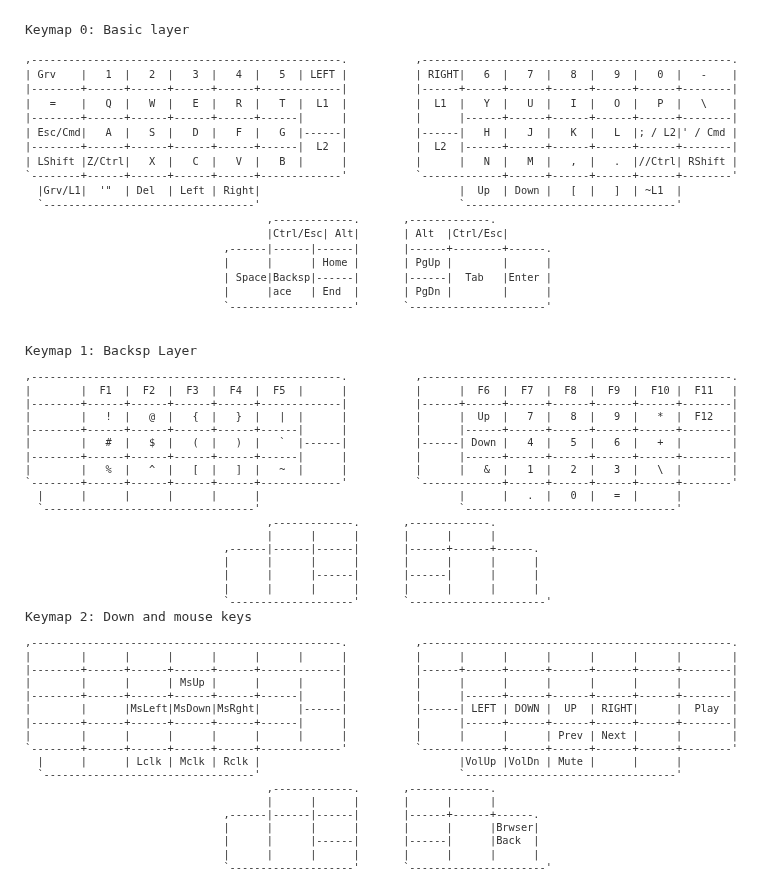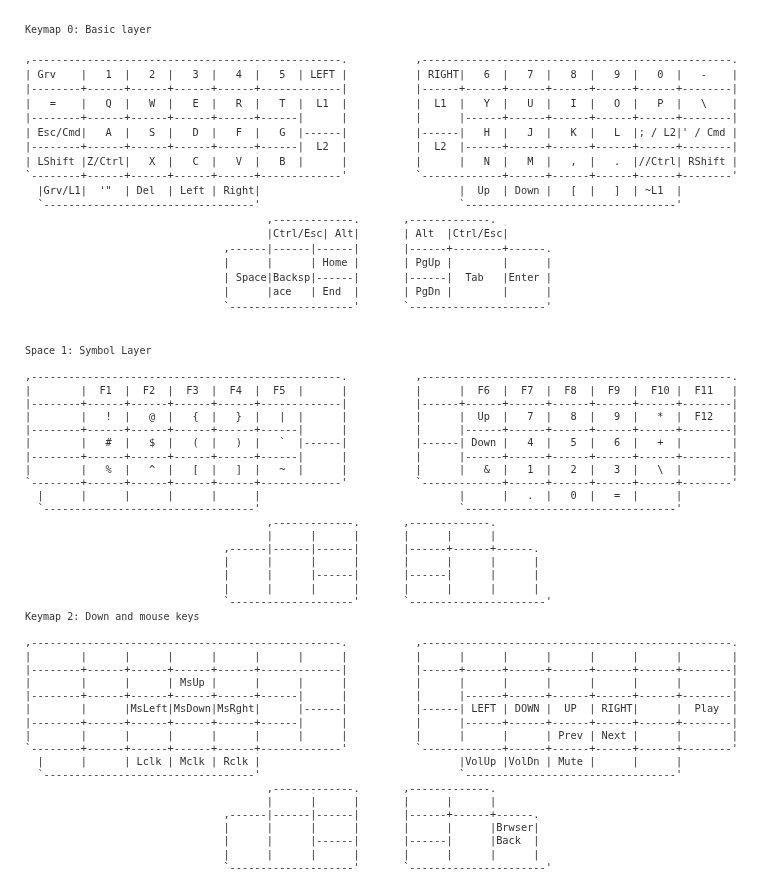--- a/index.html
+++ b/index.html
@@ -14,21 +14,21 @@
     overflow: hidden;
     font-family: "DejaVu Sans Mono", "Liberation Mono", monospace;
   }
   .keymap-section {
     position: absolute;
     left: 25px;
     font-size: 10.3px;
     color: #333333;
   }
   .keymap-title {
-    font-size: 10px;
+    font-size: 13px;
     line-height: var(--lh);
     height: var(--lh);
     white-space: pre;
     margin: 0;
     font-weight: normal;
   }
   .keymap-art {
     margin: 0;
     margin-top: var(--lh);
     padding: 0;
@@ -61,21 +61,21 @@
                                        ,-------------.       ,-------------.
                                        |Ctrl/Esc| Alt|       | Alt  |Ctrl/Esc|
                                 ,------|------|------|       |------+--------+------.
                                 |      |      | Home |       | PgUp |        |      |
                                 | Space|Backsp|------|       |------|  Tab   |Enter |
                                 |      |ace   | End  |       | PgDn |        |      |
                                 `--------------------'       `----------------------'</pre>
 </section>
 
 <section class="keymap-section s1">
-  <div class="keymap-title">Space 1: Symbol Layer</div>
+  <div class="keymap-title">Keymap 1: Backsp Layer</div>
   <pre class="keymap-art">,--------------------------------------------------.           ,--------------------------------------------------.
 |        |  F1  |  F2  |  F3  |  F4  |  F5  |      |           |      |  F6  |  F7  |  F8  |  F9  |  F10 |  F11   |
 |--------+------+------+------+------+-------------|           |------+------+------+------+------+------+--------|
 |        |   !  |   @  |   {  |   }  |   |  |      |           |      |  Up  |   7  |   8  |   9  |   *  |  F12   |
 |--------+------+------+------+------+------|      |           |      |------+------+------+------+------+--------|
 |        |   #  |   $  |   (  |   )  |   `  |------|           |------| Down |   4  |   5  |   6  |   +  |        |
 |--------+------+------+------+------+------|      |           |      |------+------+------+------+------+--------|
 |        |   %  |   ^  |   [  |   ]  |   ~  |      |           |      |   &amp;  |   1  |   2  |   3  |   \  |        |
 `--------+------+------+------+------+-------------'           `-------------+------+------+------+------+--------'
   |      |      |      |      |      |                                |      |   .  |   0  |   =  |      |

